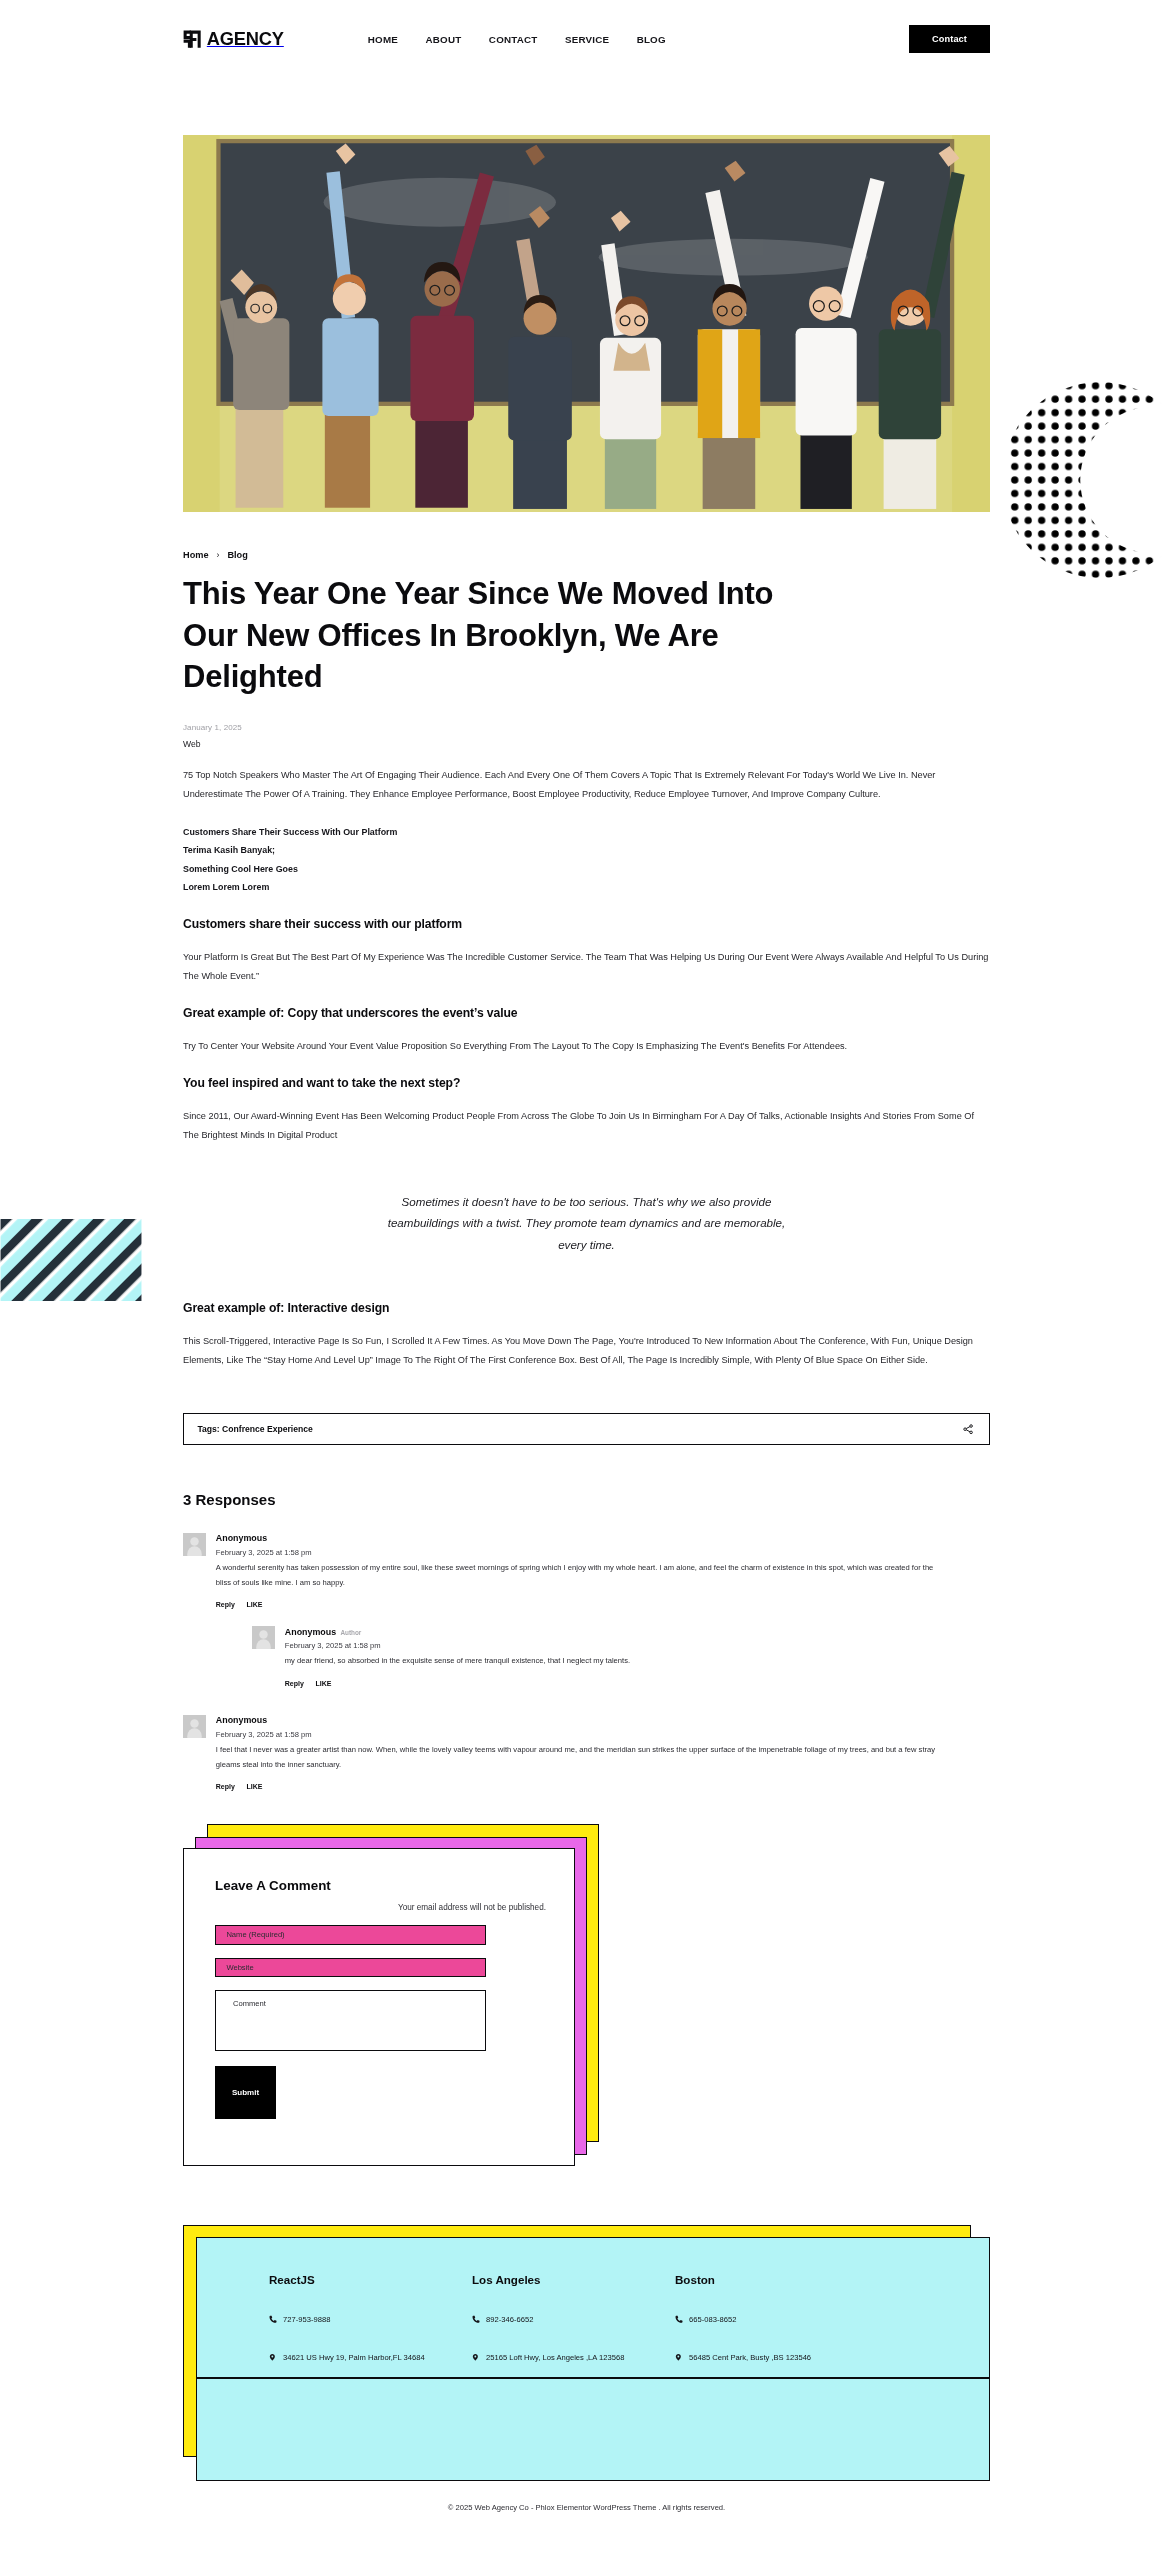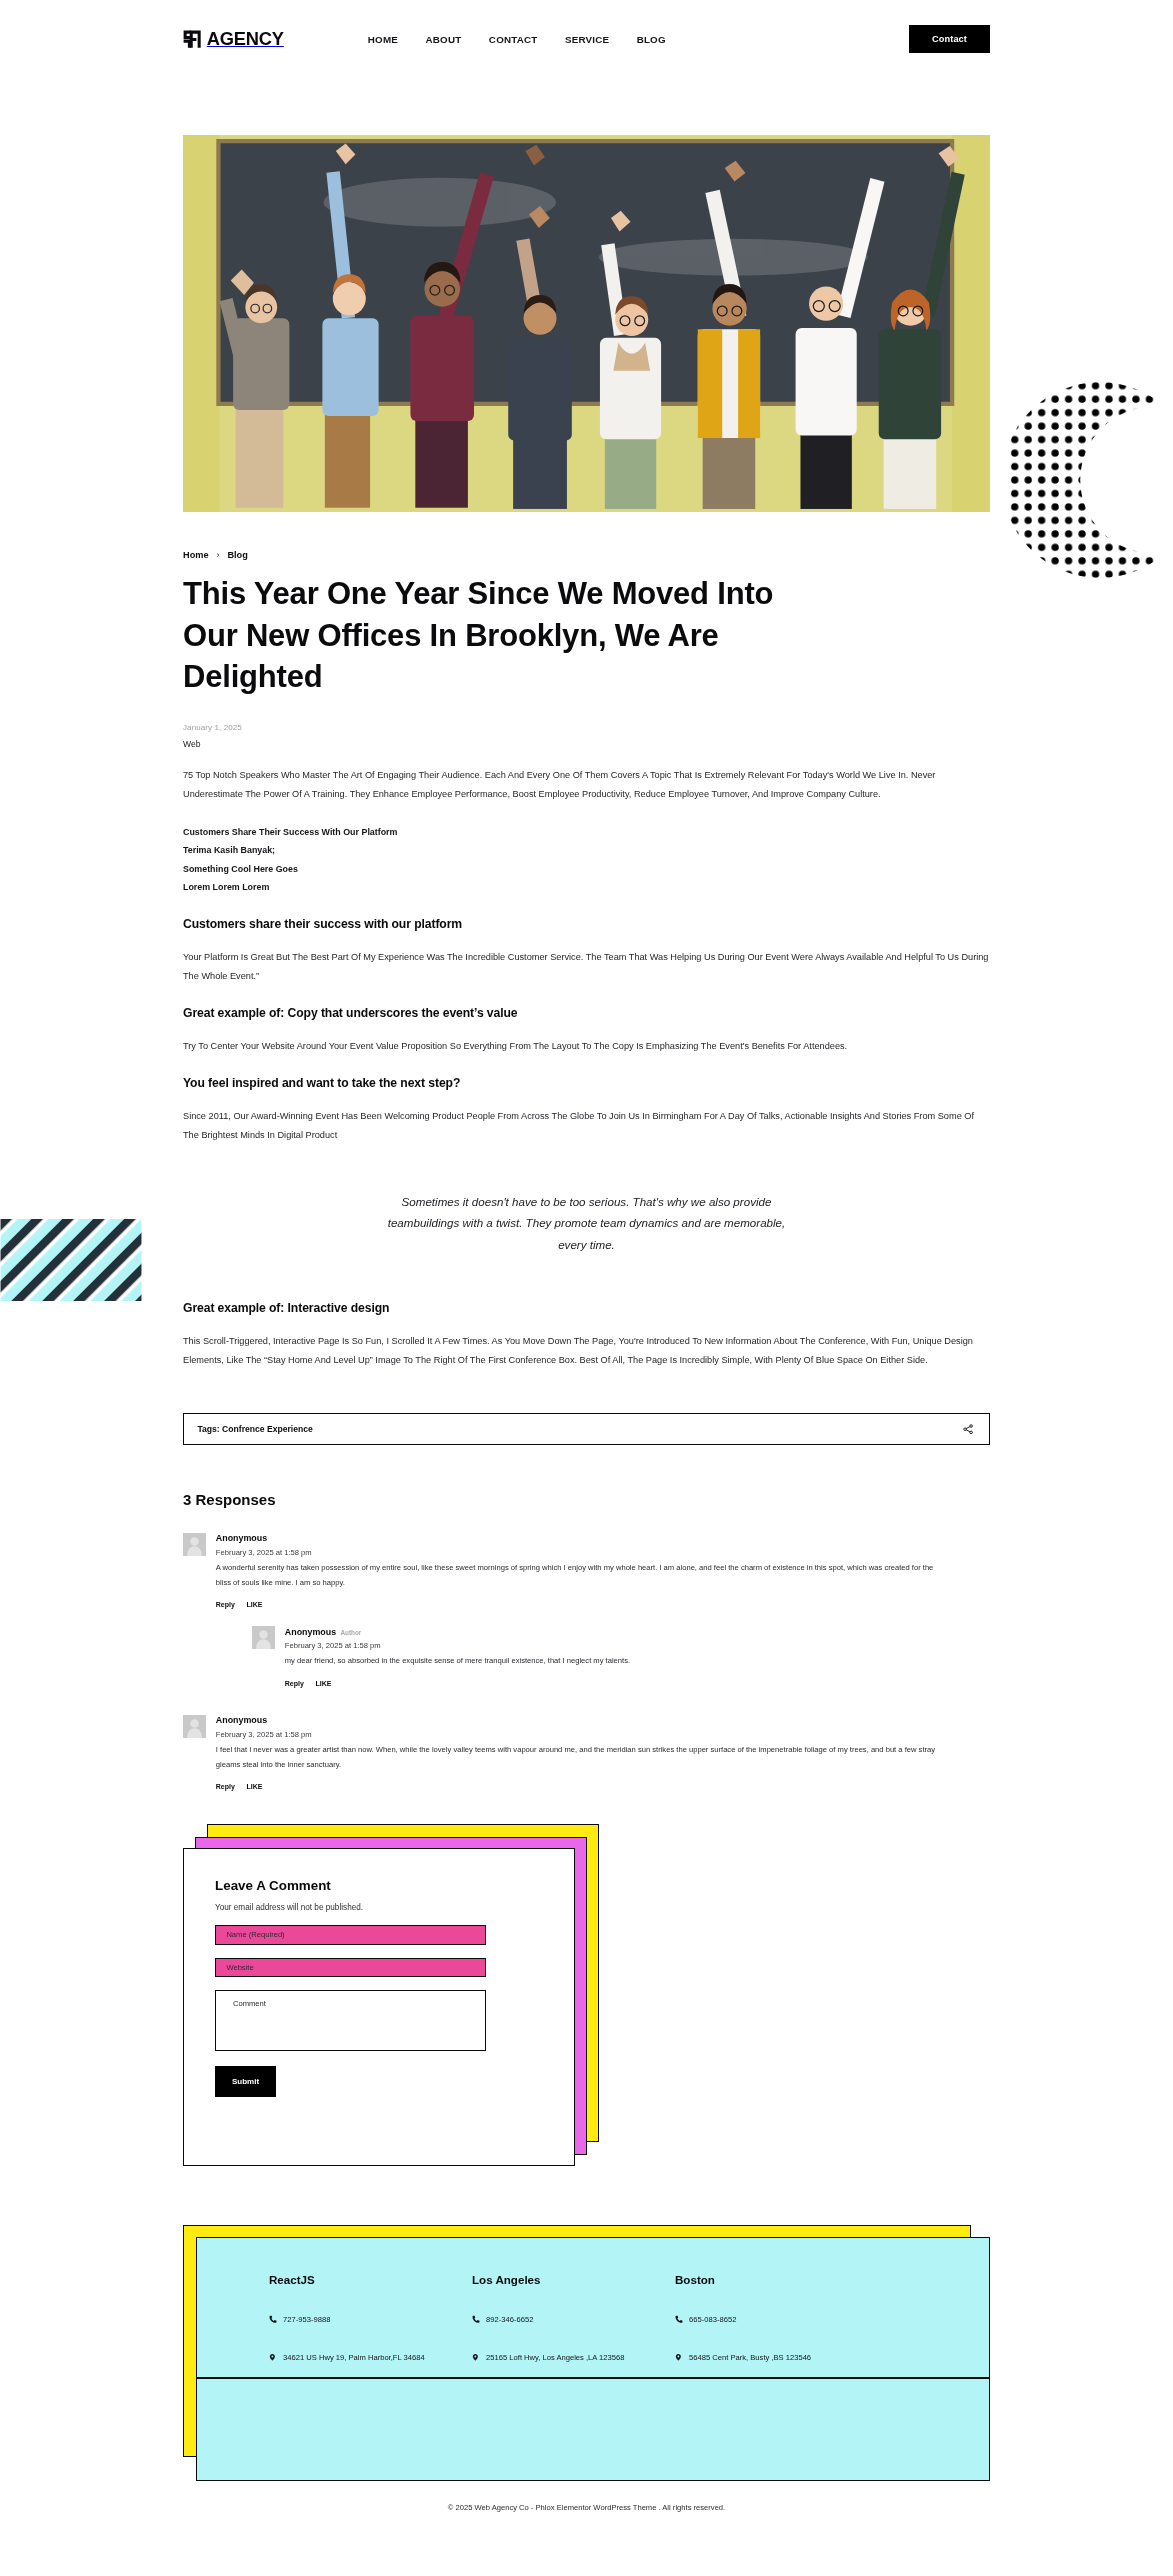--- a/index.html
+++ b/index.html
@@ -106,36 +106,36 @@
   .c-link{ font-size:7px; font-weight:700; color:#0b0b0e; text-decoration:none; }
 
   
   .form-stack{ position:relative; margin-top:34px; width:415px; height:342px; }
   .layer{ position:absolute; border:1.2px solid #0b0b0e; }
   .layer-yellow{ left:24px;  top:0;   width:392px; height:318px; background:#ffeb0f; }
   .layer-pink{   left:11.6px;  top:13px; width:392px; height:318px; background:#e968e9; }
   .layer-white{  left:0;     top:24.4px; width:392px; height:318px; background:#ffffff; }
   .form-inner{ position:absolute; left:0; top:24.4px; width:392px; height:318px; padding:30px 29px 0 32px; }
   .form-title{ font-size:13.4px; font-weight:700; color:#0b0b0e; }
-  .form-sub{ font-size:8.2px; color:#2f2f35; margin-top:9.8px; }
+  .form-sub{ font-size:8.2px; color:#2f2f35; margin-top:9.8px;text-align:right; }
   .field{
     width:271px; height:19.6px; border:1.2px solid #0b0b0e; background:#ec4899;
     font-family:inherit; font-size:7.6px; color:#2b2b31; padding:0 10.4px; margin-top:13px;
     display:block;
   }
   .field::placeholder{ color:#2b2b31; opacity:1; }
   .field-area{
     width:271px; height:61px; border:1.2px solid #0b0b0e; background:#fff;
     font-family:inherit; font-size:7.6px; color:#2b2b31; padding:8px 17px; margin-top:13px;
     display:block; resize:none;
   }
   .field-area::placeholder{ color:#2b2b31; opacity:1; }
   .submit-btn{
     margin-top:14.7px; background:#000; color:#fff; border:0; font-family:inherit;
-    font-size:8px; font-weight:700; padding:11px 17px; cursor:pointer;
+    font-size:8px; font-weight:700; padding:22px 17px; cursor:pointer;
   }
 
   
   .footer-stack{ position:relative; margin:59px 183px 0; width:807px; height:257px; }
   .f-layer{ position:absolute; border:1.8px solid #0b0b0e; }
   .f-yellow{ left:0;  top:0;  width:788px; height:232px; background:#ffeb0f; }
   .f-cyan{   left:13px; top:12.2px; width:794px; height:244px; background:#b3f4f6; }
   .f-content{ position:absolute; left:13px; top:12.2px; width:794px; height:244px; }
   .f-cols{ display:flex; padding:36px 0 0 73px; gap:0; }
   .f-col{ width:203px; }

